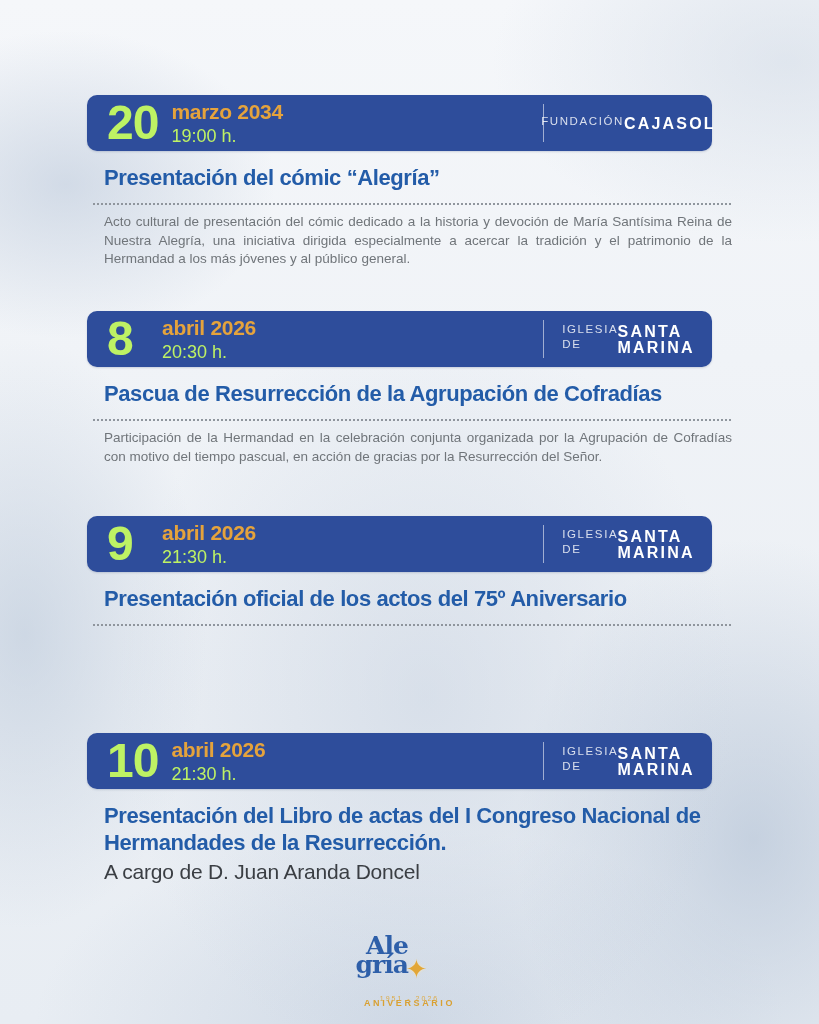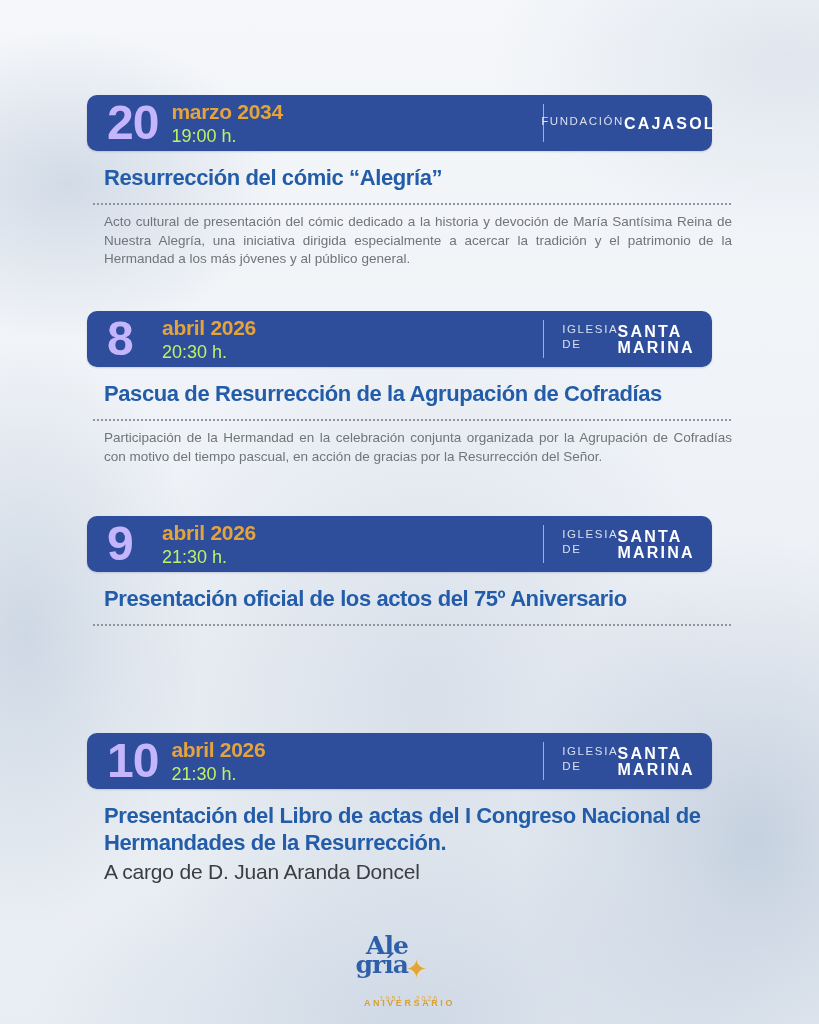--- a/index.html
+++ b/index.html
@@ -36,21 +36,21 @@
     width: 625px;
     height: 56px;
     background: #2e4d9b;
     border-radius: 10px;
     padding: 0 18px 0 20px;
     box-shadow: 0 1px 2px rgba(30,50,100,0.18);
   }
   .day {
     font-size: 48px;
     font-weight: bold;
-    color: #c4b5fd;
+    color: #bef264;
     line-height: 52px;
     letter-spacing: -1px;
     margin-right: 13px;
     min-width: 42px;
   }
   .dt { display: flex; flex-direction: column; justify-content: center; }
   .month {
     font-size: 21px;
     font-weight: bold;
     color: #e5a33c;
@@ -199,21 +199,21 @@
       <div class="dt">
         <div class="month">marzo 2034</div>
         <div class="time">19:00 h.</div>
       </div>
       <div class="vsep"></div>
       <div class="venue">
         <div class="v1">FUNDACIÓN</div>
         <div class="v2">CAJASOL</div>
       </div>
     </div>
-    <h2 class="title">Resurrección del cómic “Alegría”</h2>
+    <h2 class="title">Presentación del cómic “Alegría”</h2>
     <div class="dots"></div>
     <p class="desc">Acto cultural de presentación del cómic dedicado a la historia y devoción de María Santísima Reina de Nuestra Alegría, una iniciativa dirigida especialmente a acercar la tradición y el patrimonio de la Hermandad a los más jóvenes y al público general.</p>
   </section>
 
   <section class="event" id="event-1">
     <div class="bar">
       <div class="day">8</div>
       <div class="dt">
         <div class="month">abril 2026</div>
         <div class="time">20:30 h.</div>

